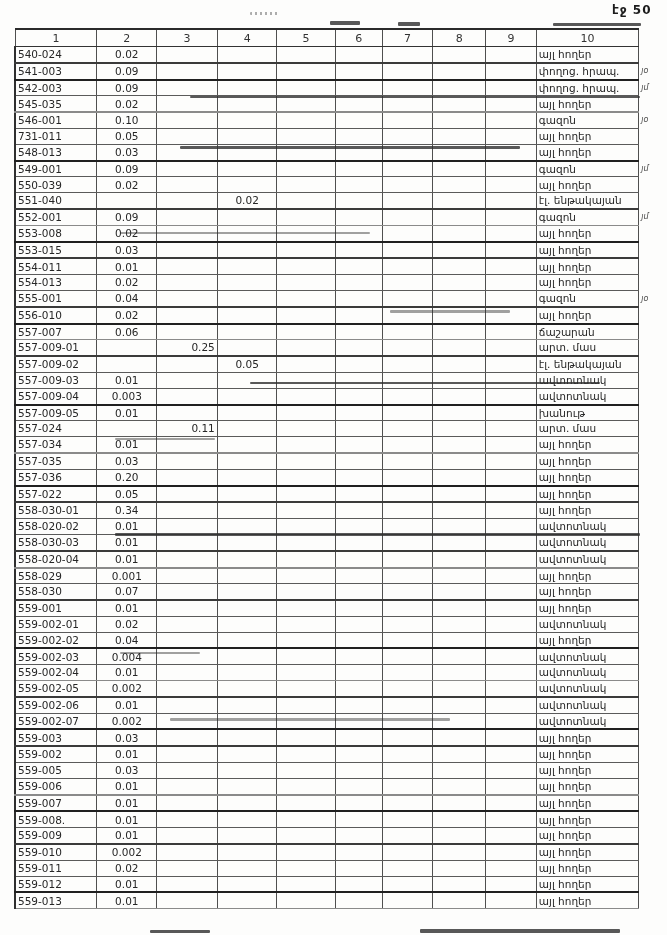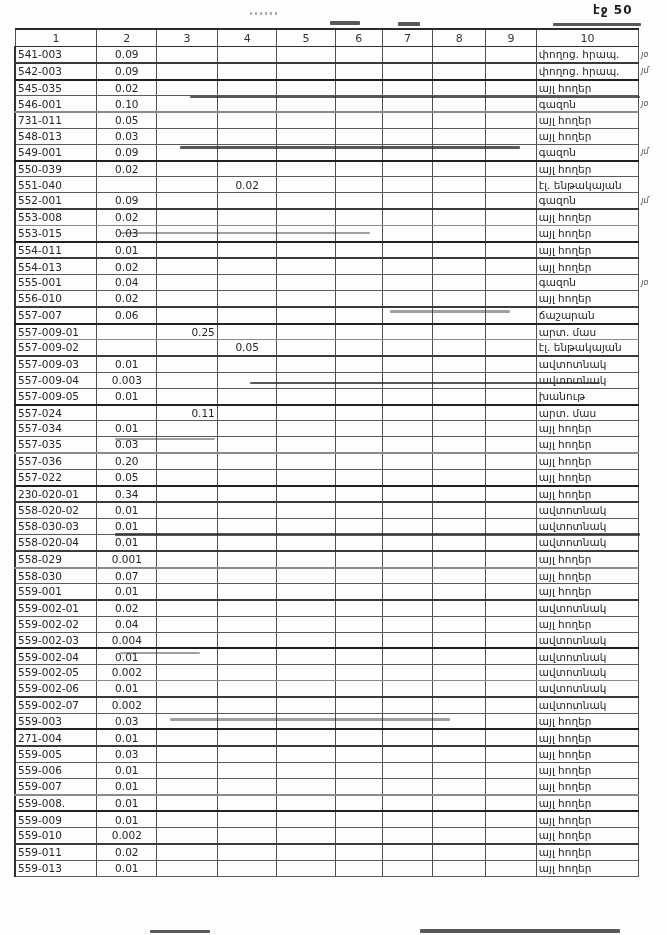--- a/index.html
+++ b/index.html
@@ -4,21 +4,21 @@
 <style>
   html,body{margin:0;padding:0;}
   body{
     width:667px;height:935px;overflow:hidden;position:relative;
     background:#fdfdfc;
     font-family:"DejaVu Sans",sans-serif;
     color:#2a2a2a;
   }
   .page{position:absolute;inset:0;}
   .page-label{
-    position:absolute;top:3px;left:593px;
+    position:absolute;top:3px;left:612px;
     font-size:12px;font-weight:bold;color:#1c1c1c;letter-spacing:1px;
   }
   table.doc{
     position:absolute;left:14px;top:28px;
     border-collapse:collapse;table-layout:fixed;
     font-size:10.5px;color:#262626;
   }
   .doc th,.doc td{
     border:1px solid #4f4f4f;
     padding:0 2px;overflow:hidden;white-space:nowrap;
@@ -71,20 +71,33 @@
           <th class="c5">5</th>
           <th class="c6">6</th>
           <th class="c7">7</th>
           <th class="c8">8</th>
           <th class="c9">9</th>
           <th class="c10">10</th>
         </tr>
     </thead>
     <tbody id="table-body">
         <tr>
+          <td class="c1">540-024</td>
+          <td class="c2">0.02</td>
+          <td class="c3"></td>
+          <td class="c4"></td>
+          <td class="c5"></td>
+          <td class="c6"></td>
+          <td class="c7"></td>
+          <td class="c8"></td>
+          <td class="c9"></td>
+          <td class="c10">այլ հողեր</td>
+          <td class="margin-cell"></td>
+        </tr>
+        <tr>
           <td class="c1">541-003</td>
           <td class="c2">0.09</td>
           <td class="c3"></td>
           <td class="c4"></td>
           <td class="c5"></td>
           <td class="c6"></td>
           <td class="c7"></td>
           <td class="c8"></td>
           <td class="c9"></td>
           <td class="c10">փողոց. հրապ.</td>
@@ -422,21 +435,21 @@
           <td class="c4"></td>
           <td class="c5"></td>
           <td class="c6"></td>
           <td class="c7"></td>
           <td class="c8"></td>
           <td class="c9"></td>
           <td class="c10">այլ հողեր</td>
           <td class="margin-cell"></td>
         </tr>
         <tr>
-          <td class="c1">230-020-01</td>
+          <td class="c1">558-030-01</td>
           <td class="c2">0.34</td>
           <td class="c3"></td>
           <td class="c4"></td>
           <td class="c5"></td>
           <td class="c6"></td>
           <td class="c7"></td>
           <td class="c8"></td>
           <td class="c9"></td>
           <td class="c10">այլ հողեր</td>
           <td class="margin-cell"></td>
@@ -617,21 +630,21 @@
           <td class="c4"></td>
           <td class="c5"></td>
           <td class="c6"></td>
           <td class="c7"></td>
           <td class="c8"></td>
           <td class="c9"></td>
           <td class="c10">այլ հողեր</td>
           <td class="margin-cell"></td>
         </tr>
         <tr>
-          <td class="c1">271-004</td>
+          <td class="c1">559-002</td>
           <td class="c2">0.01</td>
           <td class="c3"></td>
           <td class="c4"></td>
           <td class="c5"></td>
           <td class="c6"></td>
           <td class="c7"></td>
           <td class="c8"></td>
           <td class="c9"></td>
           <td class="c10">այլ հողեր</td>
           <td class="margin-cell"></td>
@@ -710,20 +723,33 @@
           <td class="c6"></td>
           <td class="c7"></td>
           <td class="c8"></td>
           <td class="c9"></td>
           <td class="c10">այլ հողեր</td>
           <td class="margin-cell"></td>
         </tr>
         <tr>
           <td class="c1">559-011</td>
           <td class="c2">0.02</td>
+          <td class="c3"></td>
+          <td class="c4"></td>
+          <td class="c5"></td>
+          <td class="c6"></td>
+          <td class="c7"></td>
+          <td class="c8"></td>
+          <td class="c9"></td>
+          <td class="c10">այլ հողեր</td>
+          <td class="margin-cell"></td>
+        </tr>
+        <tr>
+          <td class="c1">559-012</td>
+          <td class="c2">0.01</td>
           <td class="c3"></td>
           <td class="c4"></td>
           <td class="c5"></td>
           <td class="c6"></td>
           <td class="c7"></td>
           <td class="c8"></td>
           <td class="c9"></td>
           <td class="c10">այլ հողեր</td>
           <td class="margin-cell"></td>
         </tr>

